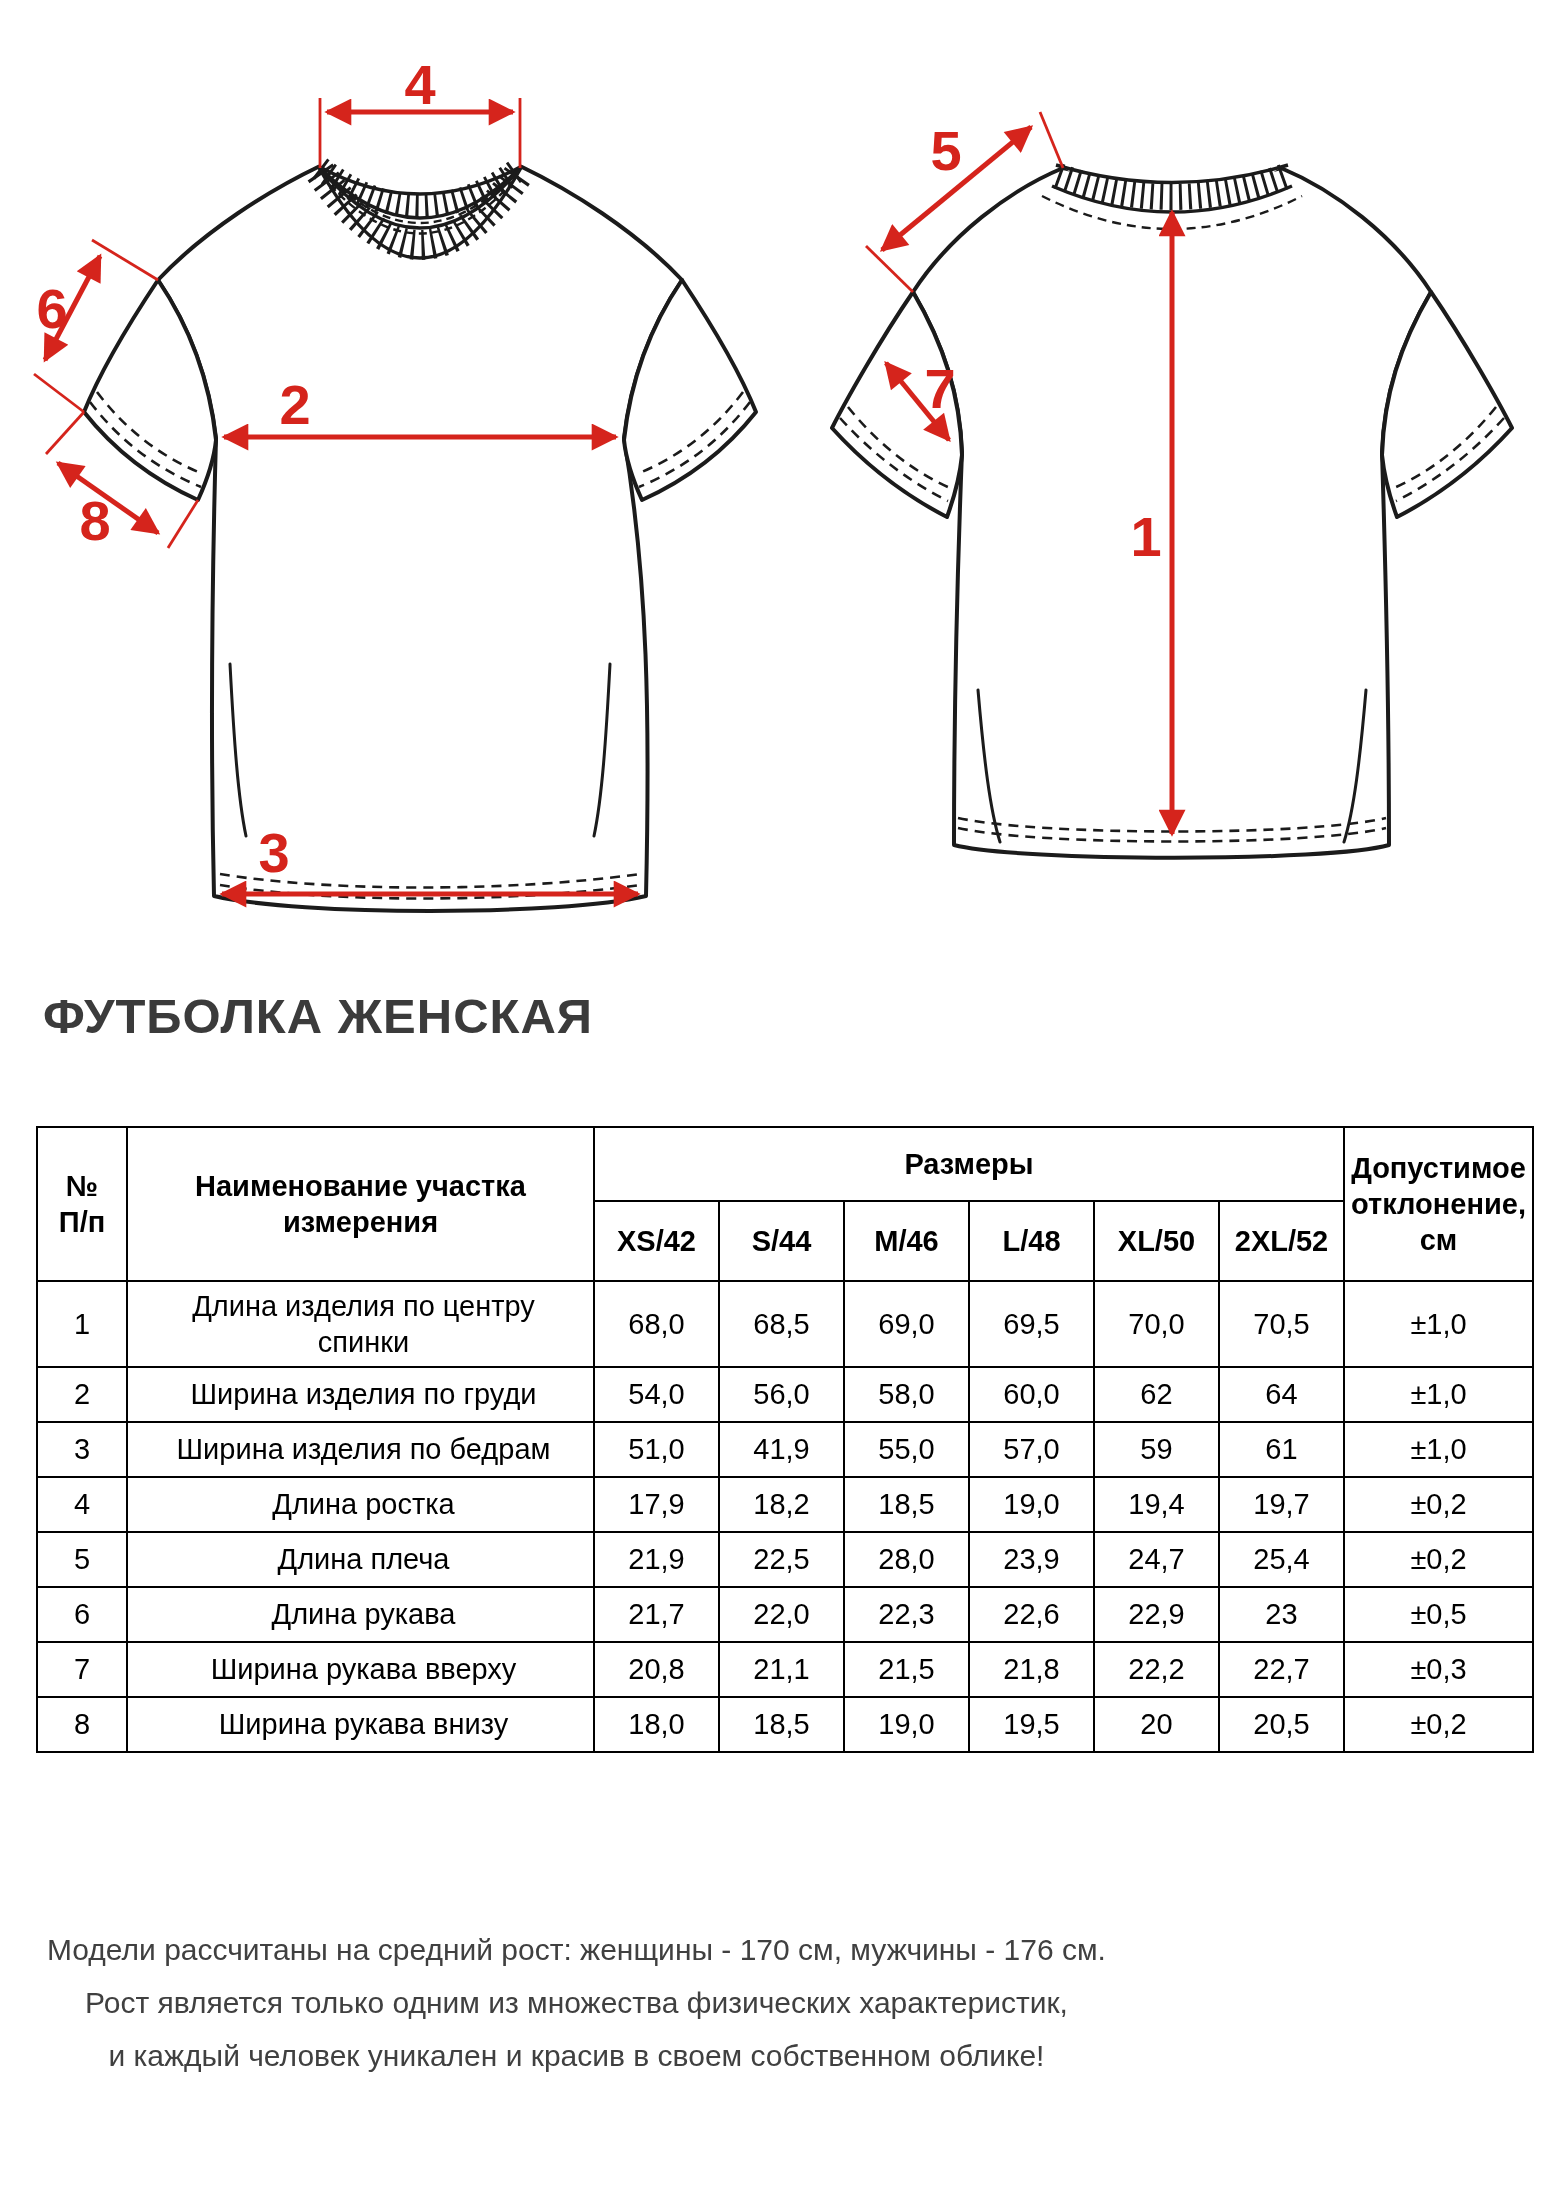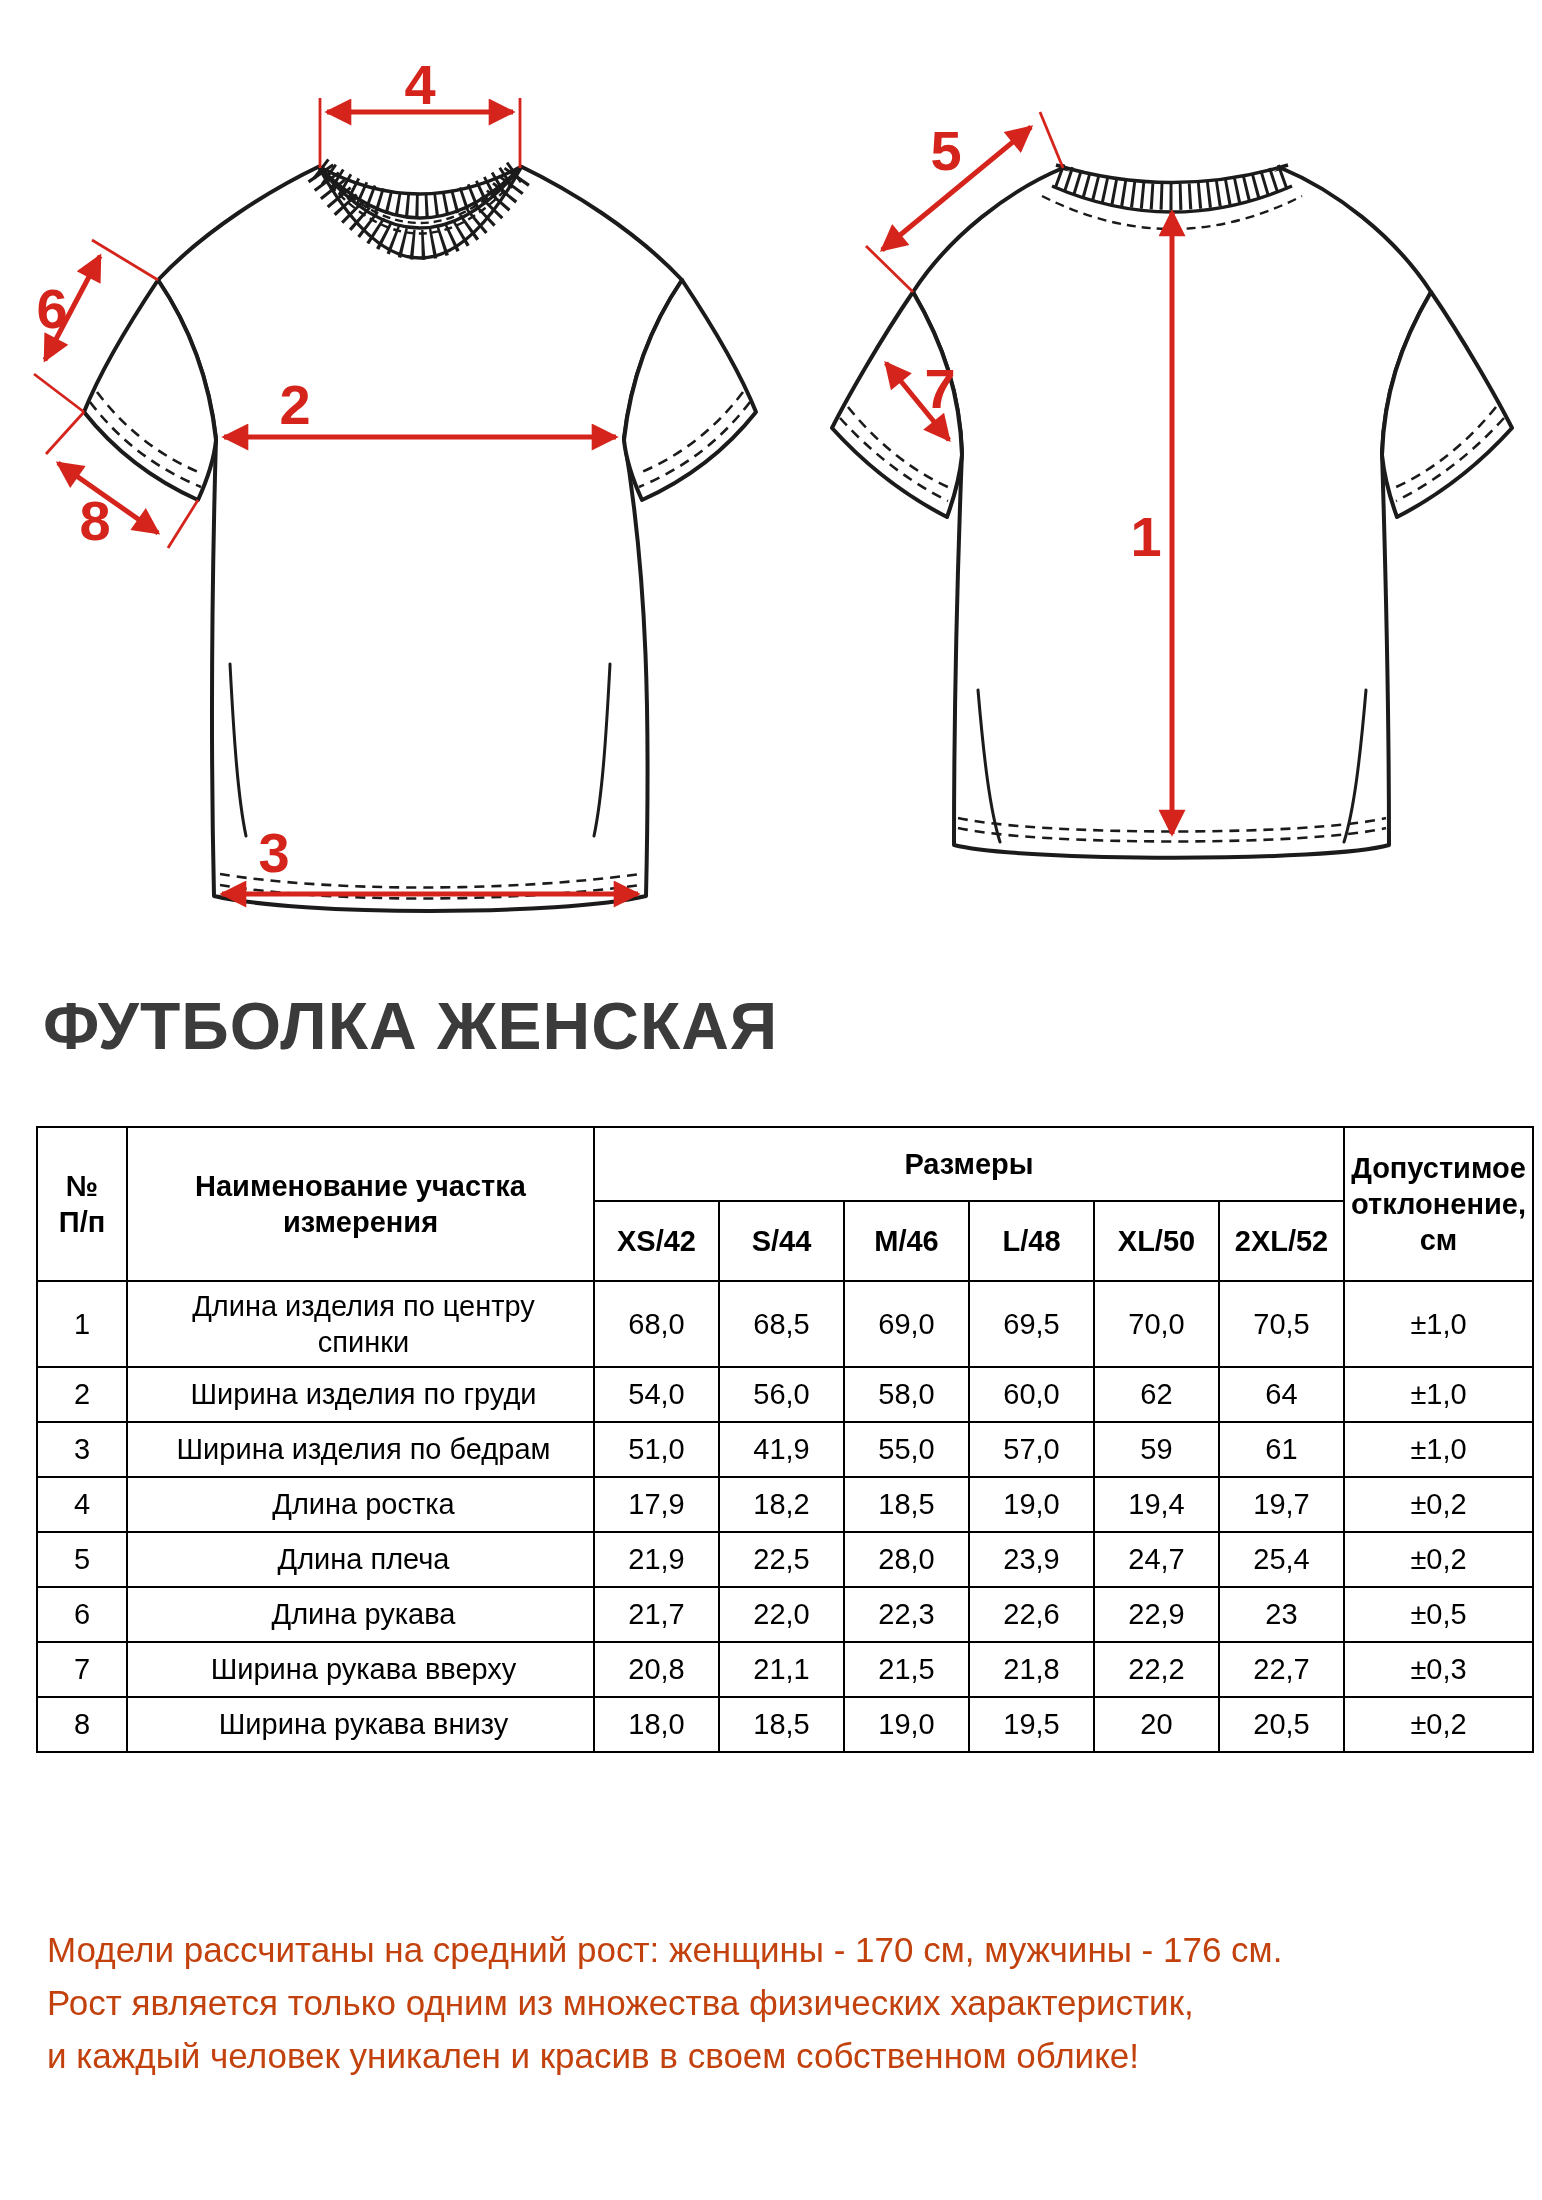--- a/index.html
+++ b/index.html
@@ -1,29 +1,29 @@
 <!DOCTYPE html>
 <html><head>
 <meta charset="utf-8">
 <style>
   html,body{margin:0;padding:0;background:#fff;}
   .page{position:relative;width:1542px;height:2200px;background:#fff;overflow:hidden;
         font-family:"Liberation Sans",sans-serif;color:#000;}
   .drawings{position:absolute;left:0;top:0;width:1542px;height:960px;}
-  .title{position:absolute;left:43px;top:988px;font-size:66px;font-weight:bold;
+  .title{position:absolute;left:43px;top:988px;font-size:49px;font-weight:bold;
          letter-spacing:1px;color:#3b3b3b;}
   .spec-table{position:absolute;left:36px;top:1126px;border-collapse:collapse;table-layout:fixed;}
   .spec-table td,.spec-table th{border:2px solid #000;text-align:center;vertical-align:middle;
          font-size:29px;padding:0 6px;white-space:pre-line;line-height:1.25;}
   .spec-table th{font-weight:bold;}
   .spec-table td.name{text-align:center;padding-left:12px;}
   .spec-table td.tol{font-weight:normal;}
   tr.hdr1{height:74px;} tr.hdr2{height:80px;} tr.r-tall{height:86px;} tr.r{height:55px;}
-  .footer{position:absolute;left:47px;top:1923px;font-size:35px;line-height:53px;
-          color:#c2410c;white-space:pre-line;}
+  .footer{position:absolute;left:47px;top:1923px;font-size:30px;line-height:53px;
+          color:#404040;white-space:pre-line;text-align:center;}
   .shirt-line{fill:#ffffff;stroke:#1b1b1b;stroke-width:4;stroke-linejoin:round;stroke-linecap:round;}
   .thin{fill:none;stroke:#1b1b1b;stroke-width:3;stroke-linecap:round;}
   .stitch{fill:none;stroke:#1b1b1b;stroke-width:2.6;stroke-dasharray:10 7;stroke-linecap:butt;}
   .rib{fill:none;stroke:#1b1b1b;stroke-linecap:butt;}
   .edge{fill:none;stroke:#1b1b1b;stroke-width:3.4;}
   .dim{stroke:#d5241c;stroke-width:5;fill:none;}
   .ext{stroke:#d5241c;stroke-width:2.8;fill:none;}
   .dimlabel{fill:#d5241c;font-size:56px;font-weight:bold;font-family:"Liberation Sans",sans-serif;}
 </style>
 </head>

